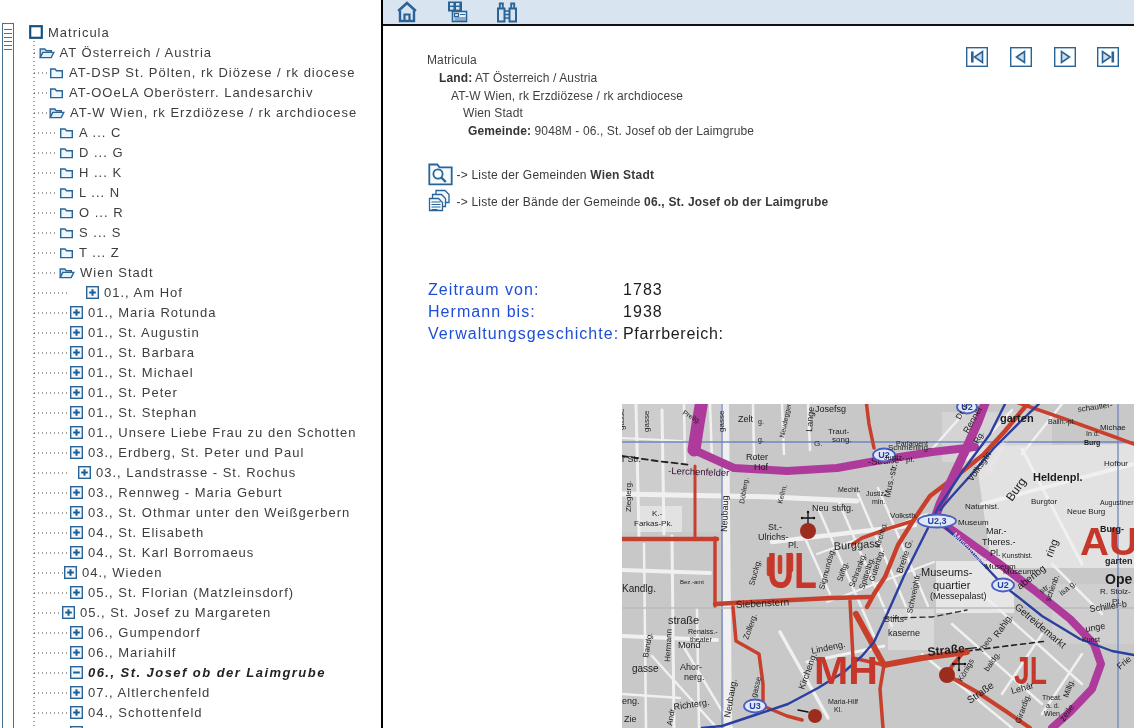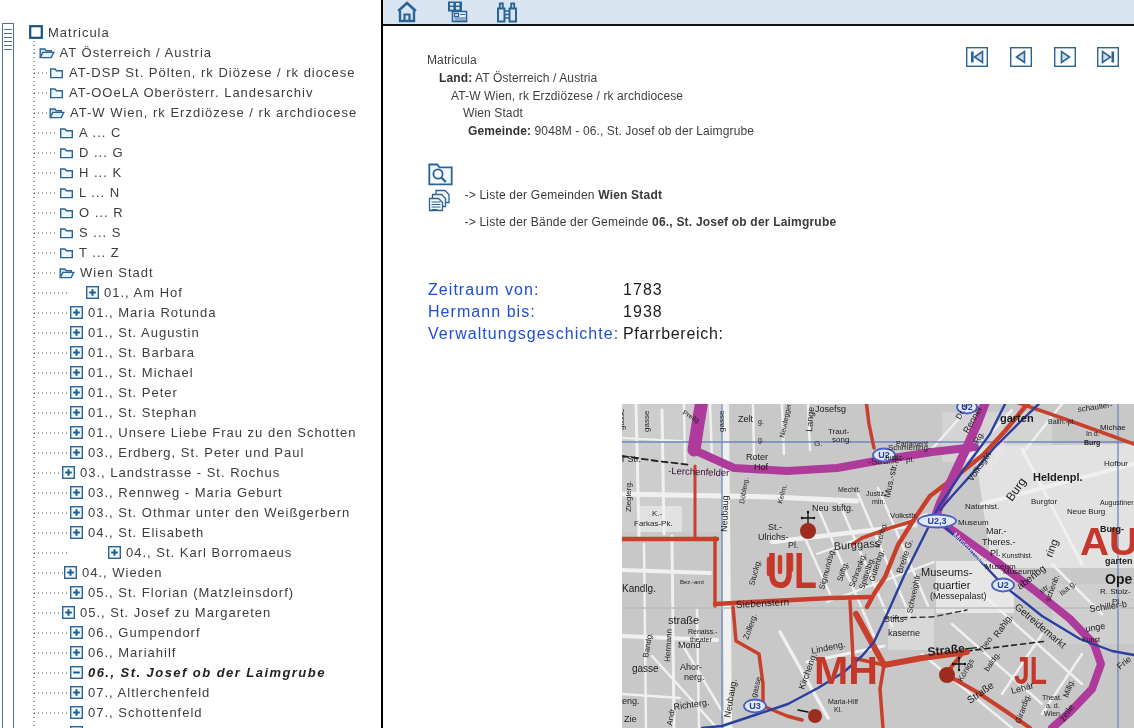--- a/index.html
+++ b/index.html
@@ -11,21 +11,21 @@
 #toolbar{position:absolute;left:383px;top:0;width:751px;height:24px;background:#d9e4f1;border-bottom:2px solid #111;}
 .ticon{position:absolute;top:1px;}
 #tree{position:absolute;left:0;top:0;width:381px;height:728px;overflow:hidden;}
 .trow{position:absolute;white-space:nowrap;height:20px;line-height:20px;font-size:13px;color:#3d3d3d;letter-spacing:1.0px;}
 .trow svg{vertical-align:-2px;}
 .trow .lbl{margin-left:5px;}
 #conns{position:absolute;left:0;top:0;}
 .crumb{position:absolute;left:427px;font-size:12px;color:#3f3f3f;letter-spacing:0.12px;height:18px;line-height:18px;white-space:nowrap;}
 .crumb b{color:#333;}
 .linkrow{position:absolute;font-size:12px;color:#3a3a3a;letter-spacing:0.2px;white-space:nowrap;}
-.linkrow span.t{margin-left:8px;position:relative;top:20px;vertical-align:middle;}
+.linkrow span.t{margin-left:0px;position:relative;top:0;vertical-align:middle;}
 .navbtn{position:absolute;top:47px;width:22px;height:20px;}
 .frow{position:absolute;font-size:16px;letter-spacing:1.05px;white-space:nowrap;}
 .frow .flabel{color:#1d4ed8;}
 .frow .fval{color:#1c1c1c;position:absolute;left:195px;top:0;}
 #map{position:absolute;left:622px;top:404px;width:512px;height:324px;}
 </style>
 </head>
 <body>
 <div id="grip">
  <div class="ln" style="top:5px"></div>
@@ -168,37 +168,37 @@
         <path d="M6.5 3.2 V9.8 M3.2 6.5 H9.8" stroke="#1d5c8f" stroke-width="2"></path>
       </svg><span class="lbl">01., St. Stephan</span></div>
     <div class="trow" style="left:70px;top:423px;"><svg width="13" height="13" viewBox="0 0 13 13">
         <rect x="0.7" y="0.7" width="11.6" height="11.6" fill="#f0f9ff" stroke="#2a6496" stroke-width="1.4"></rect>
         <path d="M6.5 3.2 V9.8 M3.2 6.5 H9.8" stroke="#1d5c8f" stroke-width="2"></path>
       </svg><span class="lbl">01., Unsere Liebe Frau zu den Schotten</span></div>
     <div class="trow" style="left:70px;top:443px;"><svg width="13" height="13" viewBox="0 0 13 13">
         <rect x="0.7" y="0.7" width="11.6" height="11.6" fill="#f0f9ff" stroke="#2a6496" stroke-width="1.4"></rect>
         <path d="M6.5 3.2 V9.8 M3.2 6.5 H9.8" stroke="#1d5c8f" stroke-width="2"></path>
       </svg><span class="lbl">03., Erdberg, St. Peter und Paul</span></div>
-    <div class="trow" style="left:62px;top:463px;"><svg width="13" height="13" viewBox="0 0 13 13">
+    <div class="trow" style="left:78px;top:463px;"><svg width="13" height="13" viewBox="0 0 13 13">
         <rect x="0.7" y="0.7" width="11.6" height="11.6" fill="#f0f9ff" stroke="#2a6496" stroke-width="1.4"></rect>
         <path d="M6.5 3.2 V9.8 M3.2 6.5 H9.8" stroke="#1d5c8f" stroke-width="2"></path>
       </svg><span class="lbl">03., Landstrasse - St. Rochus</span></div>
     <div class="trow" style="left:70px;top:483px;"><svg width="13" height="13" viewBox="0 0 13 13">
         <rect x="0.7" y="0.7" width="11.6" height="11.6" fill="#f0f9ff" stroke="#2a6496" stroke-width="1.4"></rect>
         <path d="M6.5 3.2 V9.8 M3.2 6.5 H9.8" stroke="#1d5c8f" stroke-width="2"></path>
       </svg><span class="lbl">03., Rennweg - Maria Geburt</span></div>
     <div class="trow" style="left:70px;top:503px;"><svg width="13" height="13" viewBox="0 0 13 13">
         <rect x="0.7" y="0.7" width="11.6" height="11.6" fill="#f0f9ff" stroke="#2a6496" stroke-width="1.4"></rect>
         <path d="M6.5 3.2 V9.8 M3.2 6.5 H9.8" stroke="#1d5c8f" stroke-width="2"></path>
       </svg><span class="lbl">03., St. Othmar unter den Weißgerbern</span></div>
     <div class="trow" style="left:70px;top:523px;"><svg width="13" height="13" viewBox="0 0 13 13">
         <rect x="0.7" y="0.7" width="11.6" height="11.6" fill="#f0f9ff" stroke="#2a6496" stroke-width="1.4"></rect>
         <path d="M6.5 3.2 V9.8 M3.2 6.5 H9.8" stroke="#1d5c8f" stroke-width="2"></path>
       </svg><span class="lbl">04., St. Elisabeth</span></div>
-    <div class="trow" style="left:70px;top:543px;margin-left:38px;"><svg width="13" height="13" viewBox="0 0 13 13">
+    <div class="trow" style="left:70px;top:543px;"><svg width="13" height="13" viewBox="0 0 13 13">
         <rect x="0.7" y="0.7" width="11.6" height="11.6" fill="#f0f9ff" stroke="#2a6496" stroke-width="1.4"></rect>
         <path d="M6.5 3.2 V9.8 M3.2 6.5 H9.8" stroke="#1d5c8f" stroke-width="2"></path>
       </svg><span class="lbl">04., St. Karl Borromaeus</span></div>
     <div class="trow" style="left:64px;top:563px;"><svg width="13" height="13" viewBox="0 0 13 13">
         <rect x="0.7" y="0.7" width="11.6" height="11.6" fill="#f0f9ff" stroke="#2a6496" stroke-width="1.4"></rect>
         <path d="M6.5 3.2 V9.8 M3.2 6.5 H9.8" stroke="#1d5c8f" stroke-width="2"></path>
       </svg><span class="lbl">04., Wieden</span></div>
     <div class="trow" style="left:70px;top:583px;"><svg width="13" height="13" viewBox="0 0 13 13">
         <rect x="0.7" y="0.7" width="11.6" height="11.6" fill="#f0f9ff" stroke="#2a6496" stroke-width="1.4"></rect>
         <path d="M6.5 3.2 V9.8 M3.2 6.5 H9.8" stroke="#1d5c8f" stroke-width="2"></path>
@@ -219,21 +219,21 @@
         <rect x="0.7" y="0.7" width="11.6" height="11.6" fill="#f0f9ff" stroke="#2a6496" stroke-width="1.4"></rect>
         <path d="M3.2 6.5 H9.8" stroke="#1d5c8f" stroke-width="2"></path>
       </svg><span class="lbl">06., St. Josef ob der Laimgrube</span></div>
     <div class="trow" style="left:70px;top:683px;"><svg width="13" height="13" viewBox="0 0 13 13">
         <rect x="0.7" y="0.7" width="11.6" height="11.6" fill="#f0f9ff" stroke="#2a6496" stroke-width="1.4"></rect>
         <path d="M6.5 3.2 V9.8 M3.2 6.5 H9.8" stroke="#1d5c8f" stroke-width="2"></path>
       </svg><span class="lbl">07., Altlerchenfeld</span></div>
     <div class="trow" style="left:70px;top:703px;"><svg width="13" height="13" viewBox="0 0 13 13">
         <rect x="0.7" y="0.7" width="11.6" height="11.6" fill="#f0f9ff" stroke="#2a6496" stroke-width="1.4"></rect>
         <path d="M6.5 3.2 V9.8 M3.2 6.5 H9.8" stroke="#1d5c8f" stroke-width="2"></path>
-      </svg><span class="lbl">07., Schottenfeld</span></div>
+      </svg><span class="lbl">04., Schottenfeld</span></div>
     <div class="trow" style="left:70px;top:723px;"><svg width="13" height="13" viewBox="0 0 13 13">
         <rect x="0.7" y="0.7" width="11.6" height="11.6" fill="#f0f9ff" stroke="#2a6496" stroke-width="1.4"></rect>
         <path d="M6.5 3.2 V9.8 M3.2 6.5 H9.8" stroke="#1d5c8f" stroke-width="2"></path>
       </svg><span class="lbl"></span></div>
   </div>
 
 <div class="crumb" style="top:51px;left:427px">Matricula</div>
 <div class="crumb" style="top:69px;left:439px"><b>Land:</b> AT Österreich / Austria</div>
 <div class="crumb" style="top:87px;left:451px">AT-W Wien, rk Erzdiözese / rk archdiocese</div>
 <div class="crumb" style="top:104px;left:463px">Wien Stadt</div>

